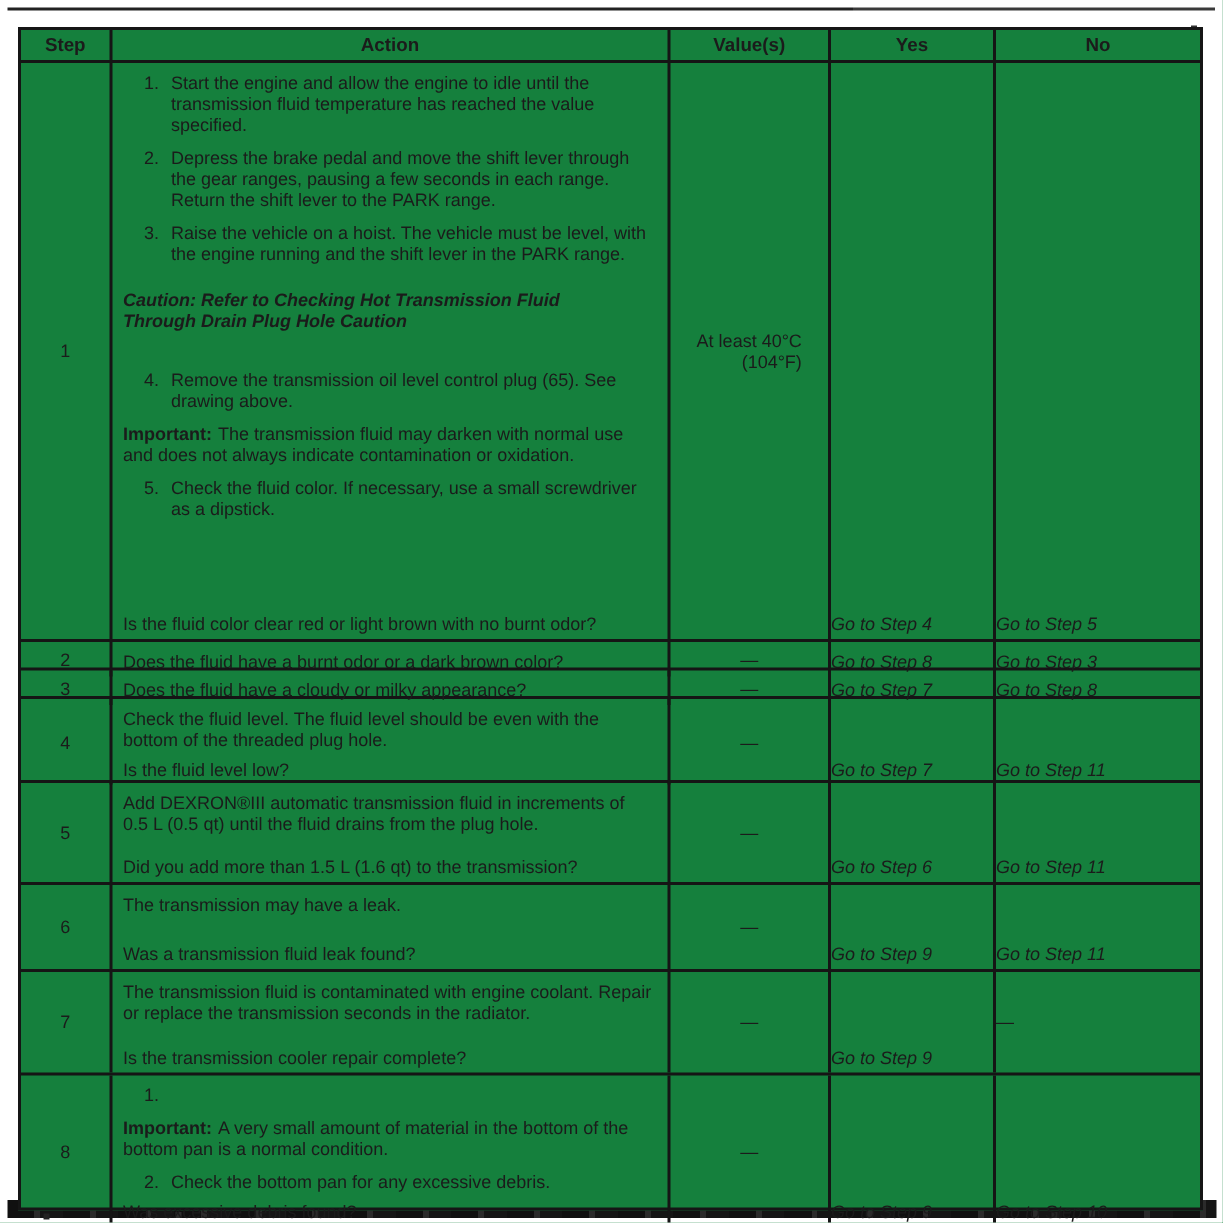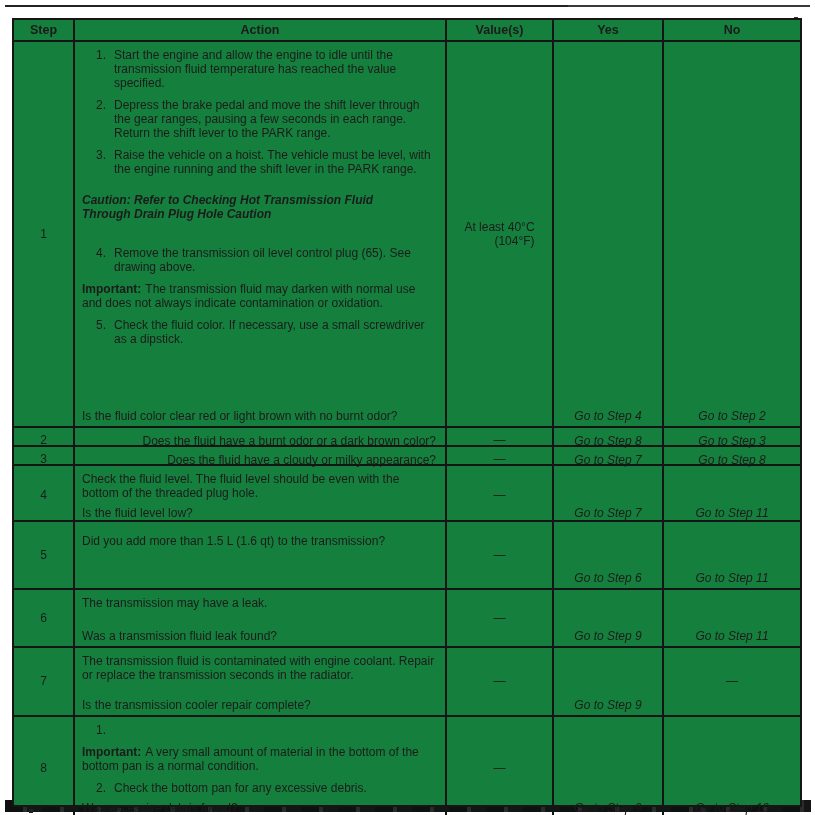--- a/index.html
+++ b/index.html
@@ -45,31 +45,31 @@
   .r4 { height:56px; }
   .r5 { height:68px; }
   .r6 { height:58px; }
   .r7 { height:69px; }
   .r8 { height:88px; }
 
   .c-step { display:flex; align-items:center; justify-content:center; }
   .c-action { display:flex; flex-direction:column; padding:6px 9px 3px 7px; }
   .c-action > :first-child { margin-top:0; }
   .c-value { display:flex; align-items:center; justify-content:center; text-align:right; white-space:pre-line; padding:0 4px; }
-  .c-yn { display:flex; flex-direction:column; justify-content:flex-end; align-items:center; padding-bottom:3px; }
+  .c-yn { display:flex; flex-direction:column; justify-content:flex-end; padding-bottom:3px; }
   .c-yn.center { justify-content:center; padding-bottom:0; }
   .goto { font-style:italic; }
 
   .num-item { display:flex; margin:8px 0 0 14px; }
   .num { flex:0 0 18px; }
   .para { margin-top:8px; }
   .para b { margin-right:4px; }
   .caution { font-weight:bold; font-style:italic; margin:17px 0; padding-right:16px; }
   .question { margin-top:auto; padding-top:6px; }
-  .single .question { padding-top:0;text-align:right; }
+  .single .question { padding-top:0; }
 </style>
 </head>
 <body>
 
 <div class="page">
   <div class="artifact-top"></div>
   <div class="artifact-bottom"></div>
   <div class="specks"></div>
 
   <div class="tbl">
@@ -112,21 +112,21 @@
           <span>Check the fluid color. If necessary, use a small screwdriver as a dipstick.</span>
         </div>
         <p class="question">Is the fluid color clear red or light brown with no burnt odor?</p>
       </div>
       <div class="cell c-value">At least 40°C
 (104°F)</div>
       <div class="cell c-yn">
         <span class="goto">Go to Step 4</span>
       </div>
       <div class="cell c-yn">
-        <span class="goto">Go to Step 2</span>
+        <span class="goto">Go to Step 5</span>
       </div>
     </div>
 
     <div class="trow r2">
       <div class="cell c-step">
         <span>2</span>
       </div>
       <div class="cell c-action single">
         <p class="question">Does the fluid have a burnt odor or a dark brown color?</p>
       </div>
@@ -170,20 +170,21 @@
       <div class="cell c-yn">
         <span class="goto">Go to Step 11</span>
       </div>
     </div>
 
     <div class="trow r5">
       <div class="cell c-step">
         <span>5</span>
       </div>
       <div class="cell c-action">
+        <p class="para">Add DEXRON®III automatic transmission fluid in increments of 0.5 L (0.5 qt) until the fluid drains from the plug hole.</p>
         <p class="question">Did you add more than 1.5 L (1.6 qt) to the transmission?</p>
       </div>
       <div class="cell c-value">—</div>
       <div class="cell c-yn">
         <span class="goto">Go to Step 6</span>
       </div>
       <div class="cell c-yn">
         <span class="goto">Go to Step 11</span>
       </div>
     </div>

